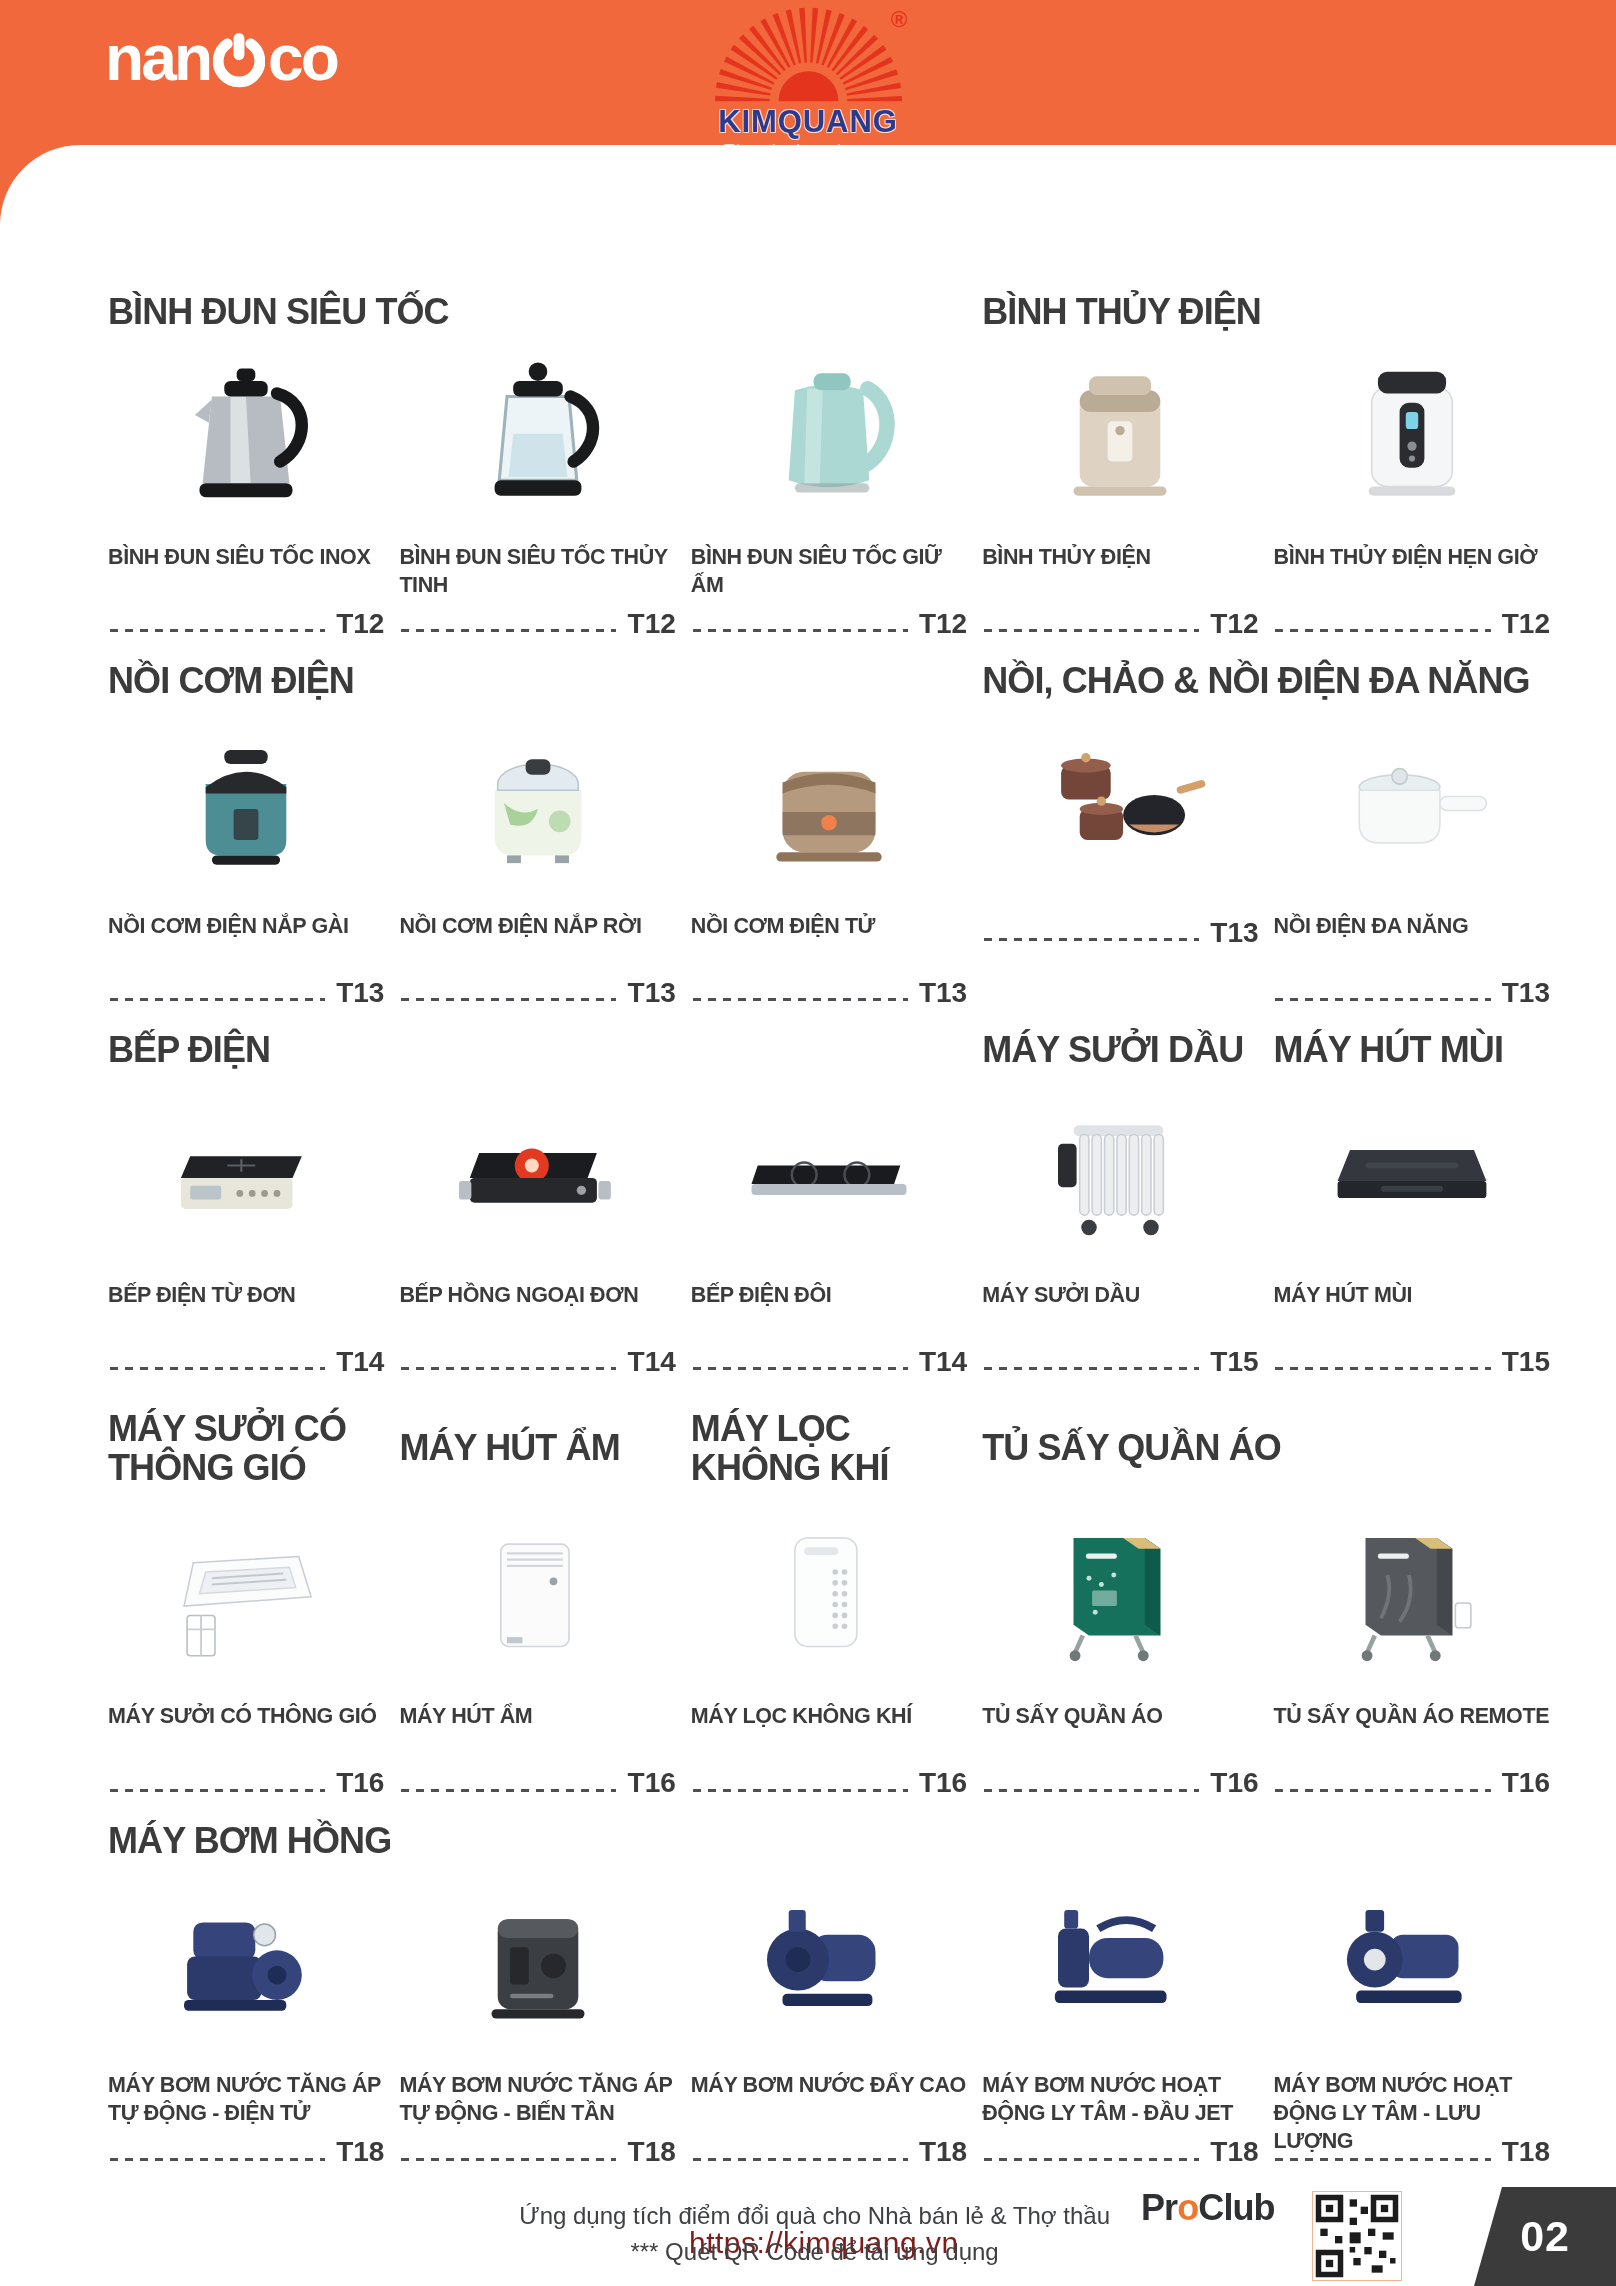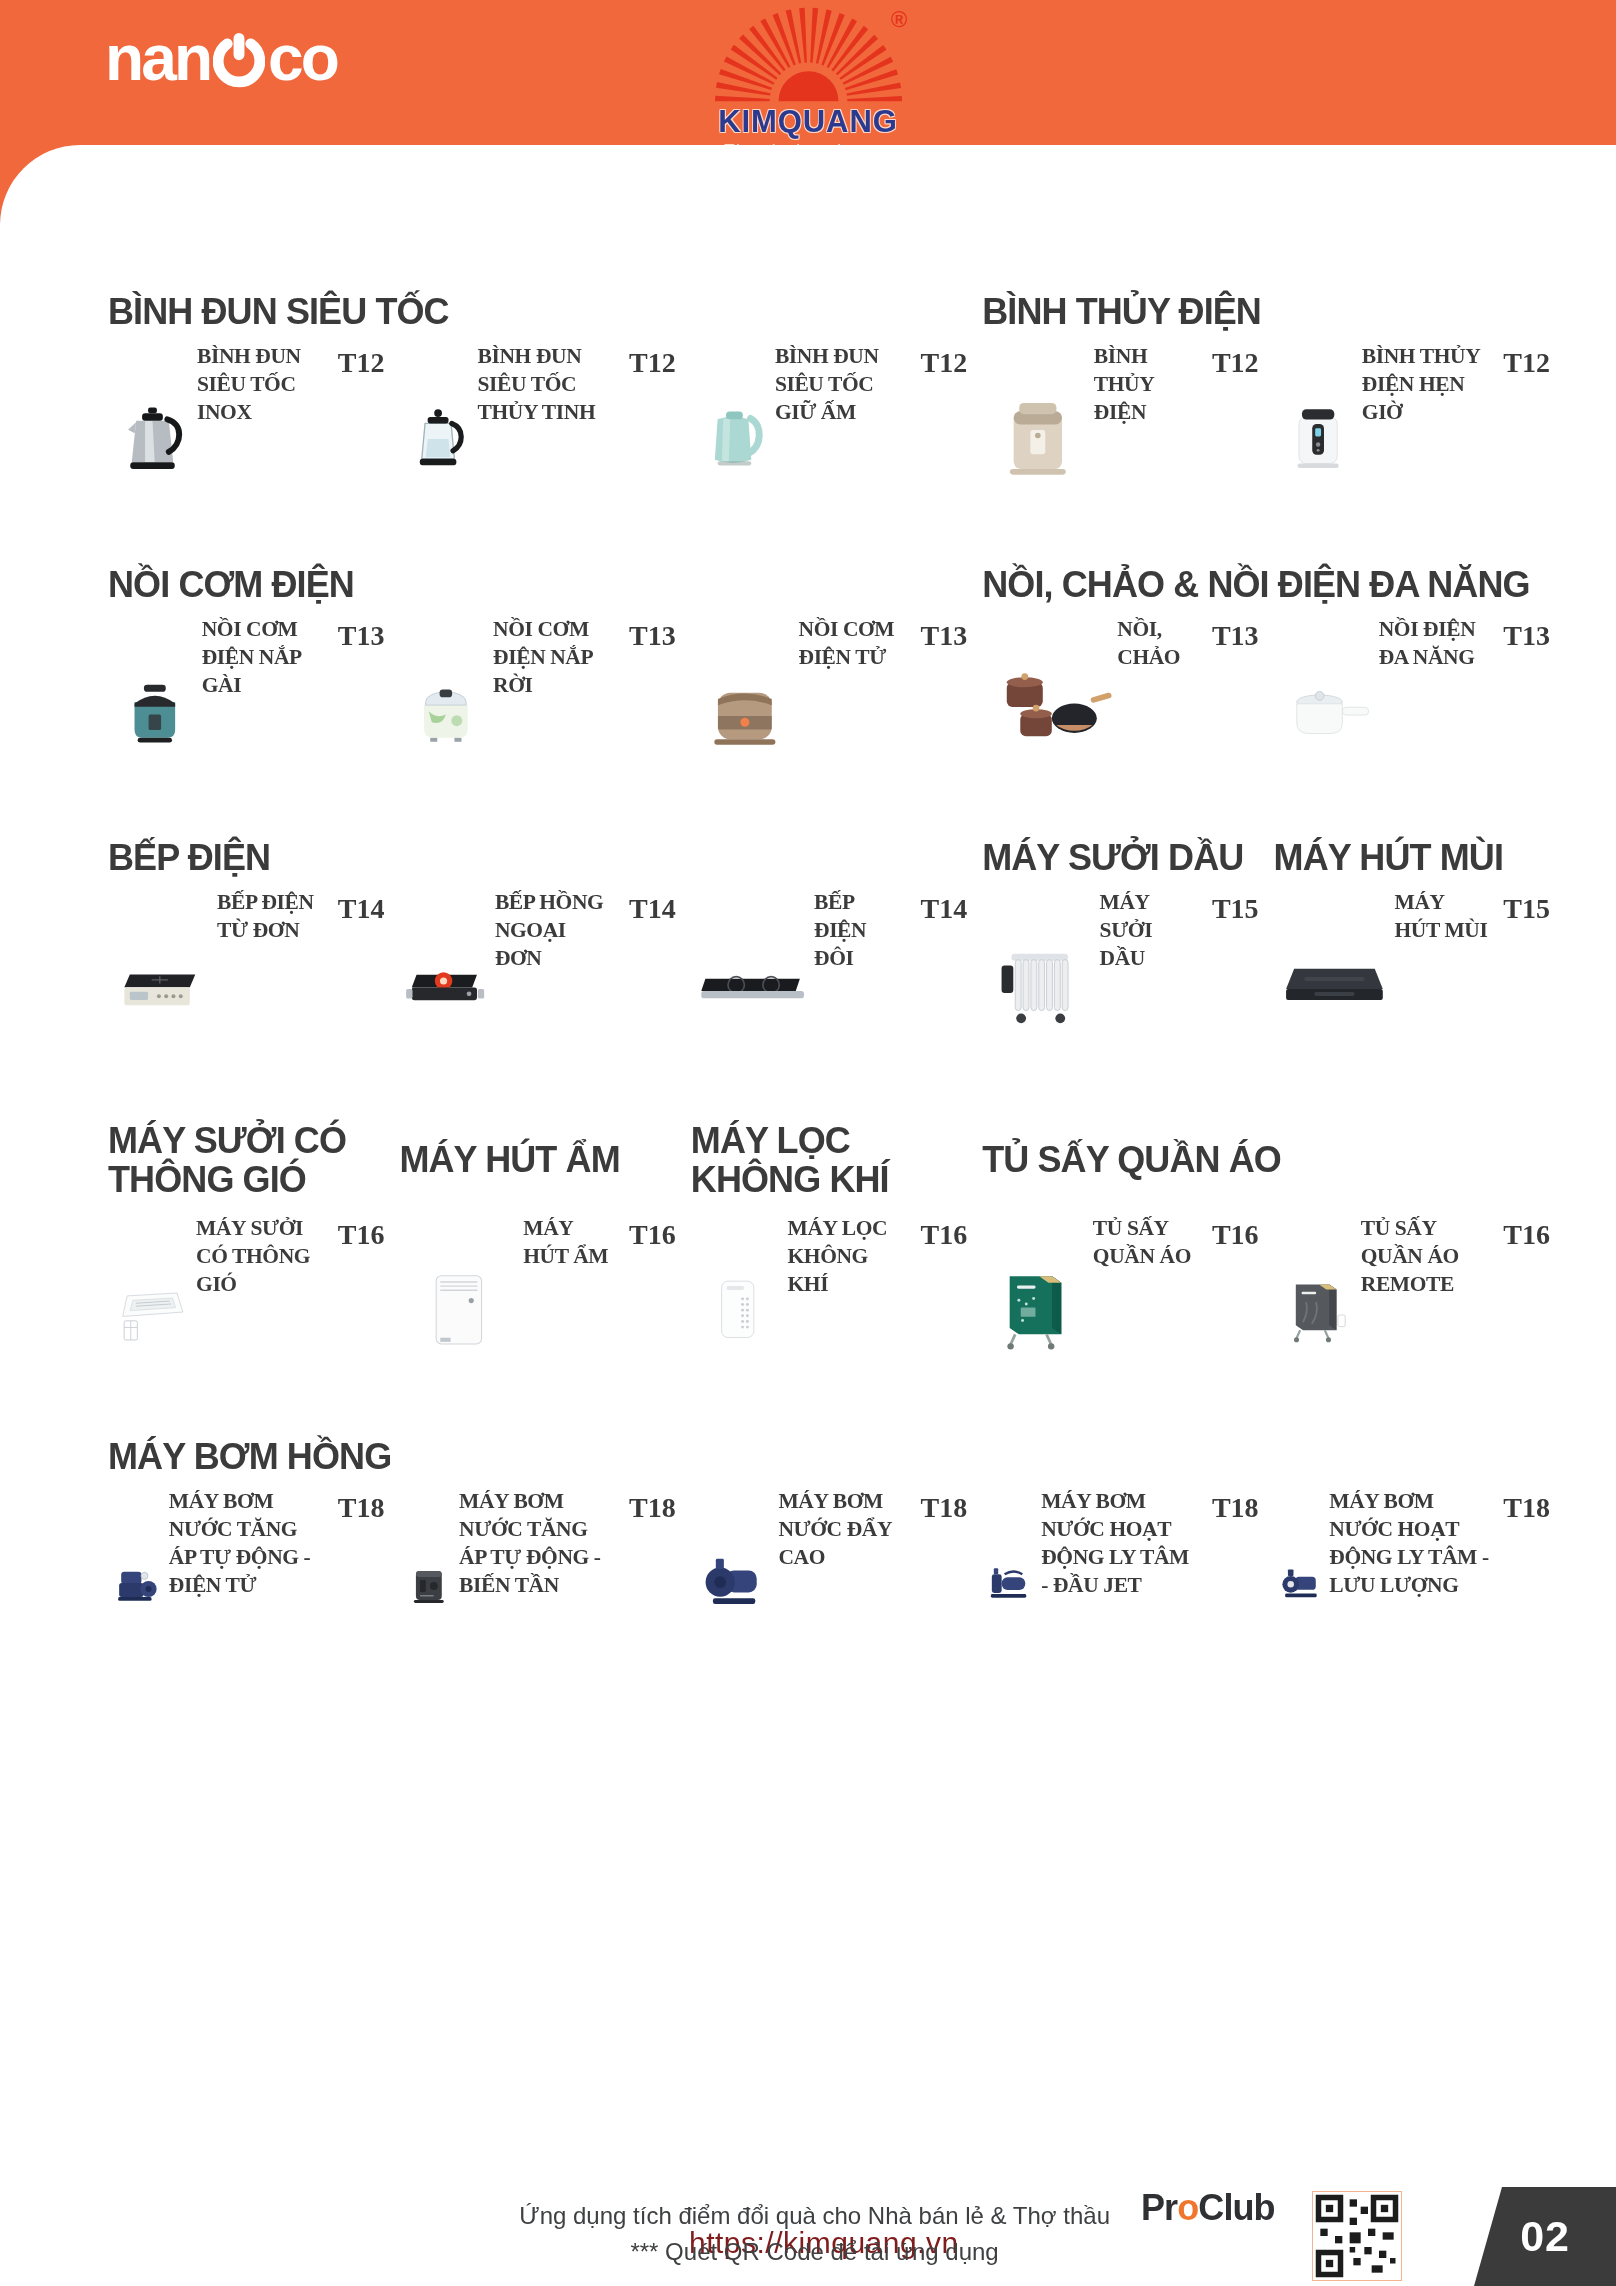--- a/index.html
+++ b/index.html
@@ -19,21 +19,21 @@
            text-shadow:-0.9px -0.9px 0 #ffd9c8,0.9px -0.9px 0 #ffd9c8,-0.9px 0.9px 0 #ffd9c8,0.9px 0.9px 0 #ffd9c8;}
   .kq-tagline{font-style:italic;font-size:19px;color:#2B3A8F;border-bottom:2.8px solid #2B3A8F;
               padding-bottom:3.7px;margin-top:0.9px;
               text-shadow:-0.9px -0.9px 0 #ffd9c8,0.9px 0.9px 0 #ffd9c8;}
   
   .section{margin-bottom:22.5px;}
   .head-row,.prod-row{display:grid;grid-template-columns:repeat(5,1fr);column-gap:15px;}
   .head-row{margin-bottom:11.2px;}
   .head-row.tall{min-height:97px;align-items:center;margin-bottom:5.6px;}
   .sec-h{font-weight:bold;font-size:36px;letter-spacing:-0.9px;color:#3b3b3b;line-height:1.08;}
-  .cell{display:flex;flex-direction:row;font-family:Liberation Serif, serif;}
+  .cell{display:flex;flex-direction:column;}
   .pimg-wrap{height:193px;display:flex;align-items:flex-end;justify-content:center;margin-bottom:7.5px;}
   .pimg{height:186px;width:auto;max-width:100%;}
   .pname{font-weight:bold;font-size:21.5px;letter-spacing:-0.4px;line-height:1.3;height:60px;color:#3b3b3b;}
   .pref-row{display:flex;align-items:flex-end;height:36px;}
   .lead{flex:1;height:2.8px;margin:0 11.2px 7.5px 1.9px;
         background-image:repeating-linear-gradient(90deg,#4e4f53 0 8.4px,transparent 8.4px 15px);}
   .pref{font-weight:bold;font-size:28px;color:#3b3b3b;}
   
   .footer{position:absolute;left:0;bottom:0;width:100%;height:103px;}
   .f-url{position:absolute;left:689px;top:43px;font-size:30px;color:#7f1d1d;letter-spacing:0.5px;}
@@ -235,21 +235,20 @@
               <ellipse cx="38" cy="30" rx="16" ry="4.5" fill="#935e4c"></ellipse>
               <circle cx="38" cy="25" r="3" fill="#d2a06b"></circle>
               <rect x="34" y="58" width="28" height="20" rx="5" fill="#74463a"></rect>
               <ellipse cx="48" cy="58" rx="14" ry="4" fill="#935e4c"></ellipse>
               <circle cx="48" cy="53" r="3" fill="#d2a06b"></circle>
               <ellipse cx="82" cy="62" rx="20" ry="13" fill="#23252a"></ellipse>
               <path d="M66 68 a20 13 0 0 0 32 0 Z" fill="#c68d66"></path>
               <rect x="96" y="44" width="19" height="5" rx="2.5" fill="#d2a06b" transform="rotate(-16 96 44)"></rect>
             </svg>
           </div>
-          <div class="pname">NỒI, CHẢO</div>
           <div class="pref-row">
               <span class="lead"></span>
             <span class="pref">T13</span>
             </div>
         </div>
         <div class="cell">
           <div class="pimg-wrap">
             <svg class="pimg" viewBox="0 0 120 120">
               <ellipse cx="52" cy="44" rx="26" ry="8" fill="#e9eef1" stroke="#cdd6da"></ellipse>
               <circle cx="52" cy="37" r="5" fill="#dfe5e9" stroke="#c2ccd1"></circle>

